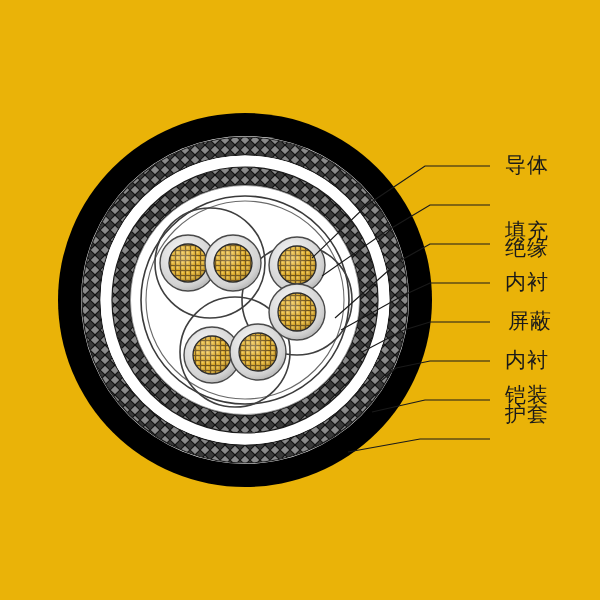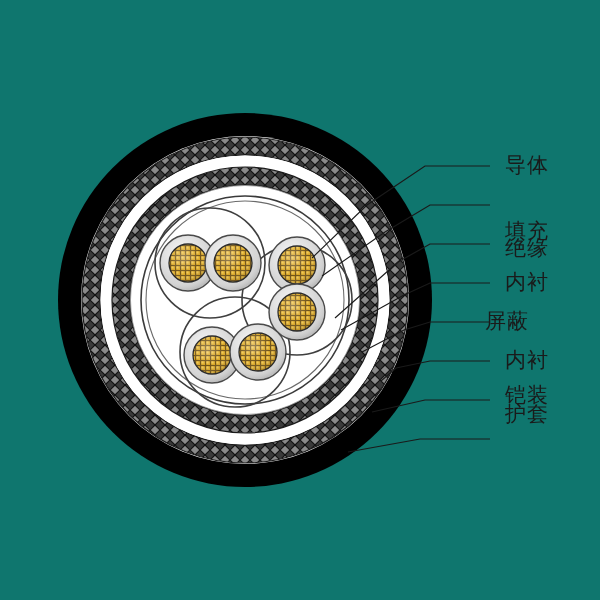--- a/index.html
+++ b/index.html
@@ -10,21 +10,21 @@
   body {
     width: 600px;
     height: 600px;
     overflow: hidden;
     font-family: "Liberation Sans", sans-serif;
   }
   #stage {
     position: relative;
     width: 600px;
     height: 600px;
-    background: #0f766e;
+    background: #eab308;
   }
   svg#cable {
     position: absolute;
     left: 0;
     top: 0;
     width: 600px;
     height: 600px;
     display: block;
   }
   .lbl {
@@ -172,18 +172,18 @@
       <path d="M396,368 L430,361 L490,361"></path>
       <path d="M372,412 L425,400 L490,400"></path>
       <path d="M348,452 L420,439 L490,439"></path>
     </g>
   </svg>
 
   <div class="lbl" style="left:505px; top:155px;">导体</div>
   <div class="lbl" style="left:505px; top:194px;margin-top:44px;">绝缘</div>
   <div class="lbl" style="left:505px; top:221px;">填充</div>
   <div class="lbl" style="left:505px; top:272px;">内衬</div>
-  <div class="lbl" style="left:485px; top:311px;text-align:center;">屏蔽</div>
+  <div class="lbl" style="left:508px; top:311px;text-align:center;">屏蔽</div>
   <div class="lbl" style="left:505px; top:350px;">内衬</div>
   <div class="lbl" style="left:505px; top:385px;">铠装</div>
   <div class="lbl" style="left:505px; top:404px;">护套</div>
 
 </div>
 
 </body></html>

